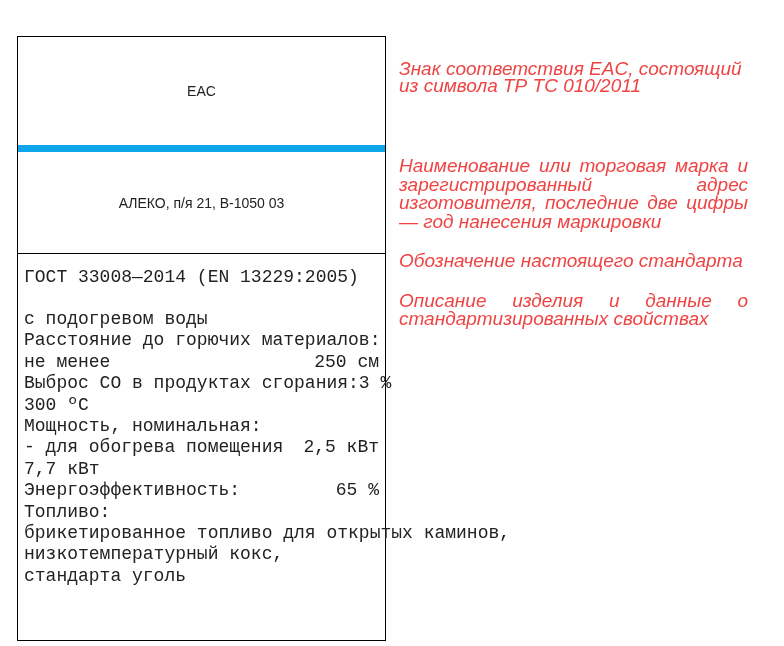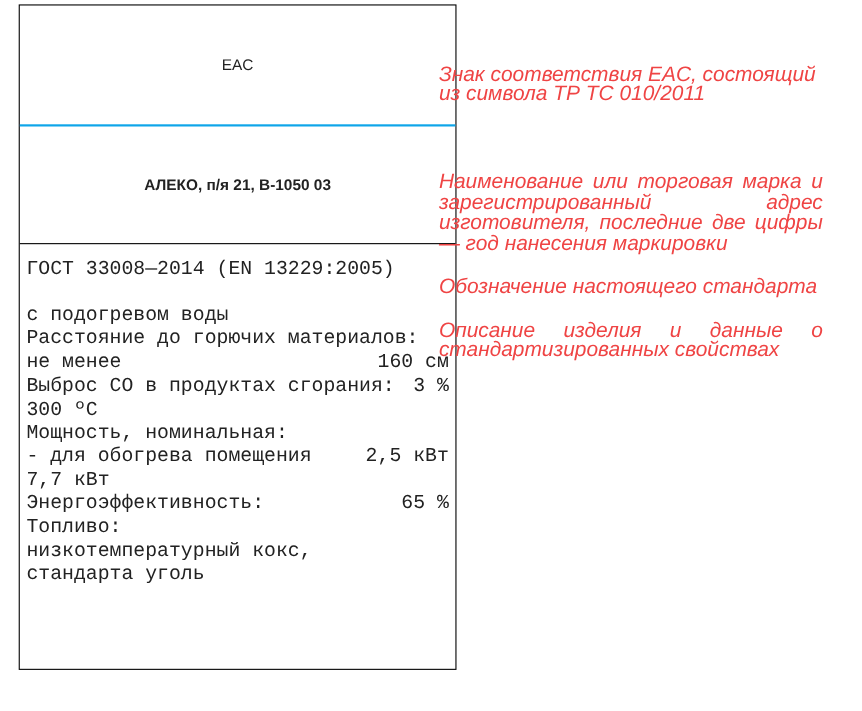--- a/index.html
+++ b/index.html
@@ -1,22 +1,22 @@
 <!DOCTYPE html>
 <html><head>
 <meta charset="utf-8">
 <style>
   html, body { margin: 0; padding: 0; background: #ffffff; }
   body { width: 784px; height: 646px; position: relative; overflow: hidden;
          font-family: "Liberation Sans", "DejaVu Sans", sans-serif; color: #222; }
-  .table { position: absolute; left: 17px; top: 4px; width: 367px; height: 603px;
-           border: 1px solid #000; box-sizing: content-box; padding-left: 29px; }
+  .table { position: absolute; left: 17px; top: 36px; width: 367px; height: 603px;
+           border: 1px solid #000; box-sizing: content-box; }
   .row { position: absolute; left: 0; right: 0; box-sizing: border-box; }
   .row.r1 { top: 0; height: 108px; }
-  .row.r2 { top: 108px; height: 108px; border-top: 2px solid #0ea5e9; font-weight: bold; }
+  .row.r2 { top: 108px; height: 108px; border-top: 7px solid #0ea5e9; }
   .row.r3 { top: 216px; bottom: 0; border-top: 1px solid #000; }
   .center { display: flex; align-items: center; justify-content: center; height: 100%;
             font-size: 14px; }
   .spec { position: absolute; left: 6px; right: 6px; top: 13px; font-size: 18px; line-height: 21.4px; font-family: Liberation Mono, monospace; }
   .line { display: flex; justify-content: space-between; white-space: nowrap; height: 21.4px; }
   .gap { height: 20.6px; }
   .note { position: absolute; left: 399px; width: 349px; font-size: 19px; font-style: italic;
           color: #ef4444; text-align: justify; }
   .note.n1 { top: 60px; line-height: 17px; text-align: left; }
   .note.n2 { top: 157px; line-height: 18.6px; }
@@ -42,21 +42,21 @@
       <div class="line">
           <span>с подогревом воды</span>
           <span></span>
         </div>
       <div class="line">
           <span>Расстояние до горючих материалов:</span>
           <span></span>
         </div>
       <div class="line">
           <span>не менее</span>
-          <span>160 см</span>
+          <span>250 см</span>
         </div>
       <div class="line">
           <span>Выброс СО в продуктах сгорания:</span>
           <span>3 %</span>
         </div>
       <div class="line">
           <span>300 ºС</span>
         </div>
       <div class="line">
           <span>Мощность, номинальная:</span>
@@ -71,20 +71,24 @@
         </div>
       <div class="line">
           <span>Энергоэффективность:</span>
           <span>65 %</span>
         </div>
       <div class="line">
           <span>Топливо:</span>
           <span></span>
         </div>
       <div class="line">
+          <span>брикетированное топливо для открытых каминов,</span>
+          <span></span>
+        </div>
+      <div class="line">
           <span>низкотемпературный кокс,</span>
           <span></span>
         </div>
       <div class="line">
           <span>стандарта уголь</span>
           <span></span>
         </div>
     </div>
   </div>
 </div>

